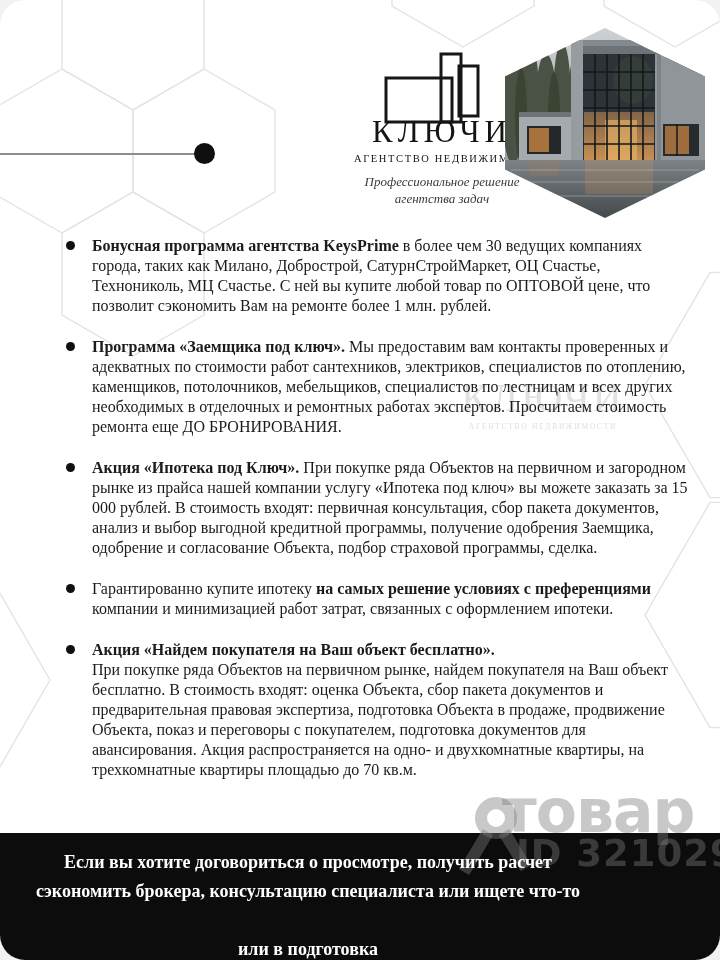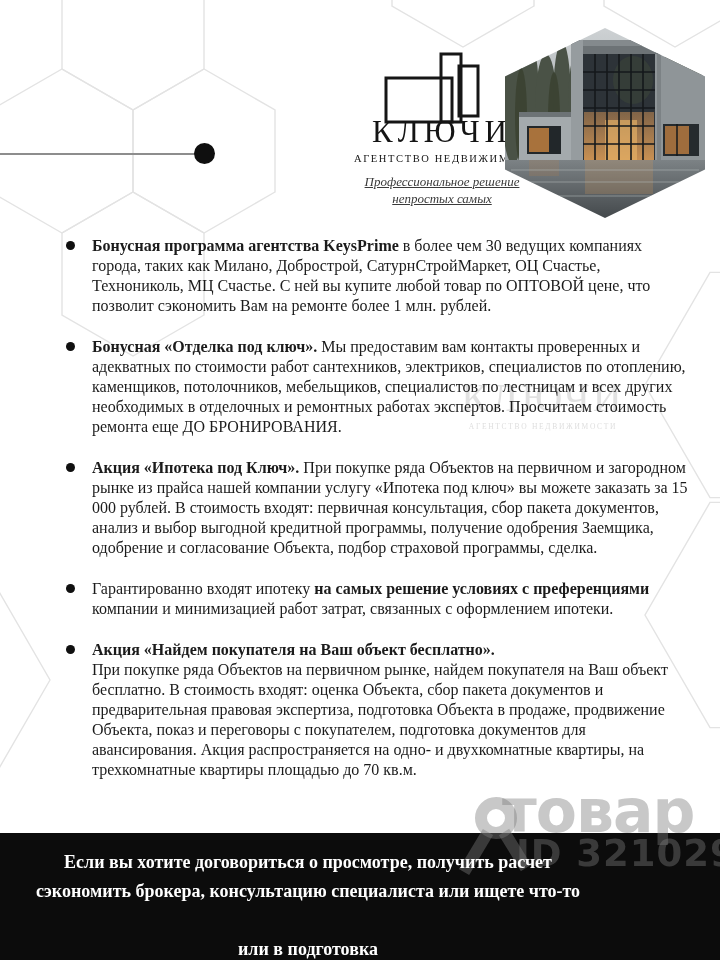--- a/index.html
+++ b/index.html
@@ -1,33 +1,33 @@
 <!DOCTYPE html>
 <html><head>
 <meta charset="utf-8">
 <style>
   html,body { margin:0; padding:0; background:#f2f2f2; }
   .page {
     position:relative; width:720px; height:960px; margin:0 auto;
     background:#ffffff; overflow:hidden;
-    font-family:"Liberation Serif", serif; color:#1b1b1b;
+    font-family:"Liberation Serif", serif; color:#1b1b1b;border-radius:25px;
   }
   
   .hex-bg { position:absolute; left:0; top:0; width:720px; height:960px; z-index:0; }
 
   
   .accent-line { position:absolute; left:0; top:153px; width:198px; height:2px; background:#8d8d8d; z-index:2; }
   .accent-dot  { position:absolute; left:194px; top:-10px; width:21px; height:21px; border-radius:50%; background:#0f0f0f; }
 
   
   .logo-block { position:absolute; left:354px; top:52px; width:176px; text-align:center; z-index:3; color:#141414; }
   .logo-mark  { display:block; margin:0 auto; }
   .logo-title { font-size:31px; letter-spacing:5px; line-height:1; margin-top:-8px; }
   .logo-subtitle { font-size:10.5px; letter-spacing:1.6px; margin-top:6px; white-space:nowrap; }
-  .logo-tagline { font-style:italic; font-size:13px; color:#3a3a3a; margin-top:10px; line-height:1.3;text-decoration:underline; }
+  .logo-tagline { font-style:italic; font-size:13px; color:#3a3a3a; margin-top:10px; line-height:1.3; }
 
   
   .hex-photo { position:absolute; left:505px; top:28px; width:200px; height:190px; z-index:3;
     clip-path:polygon(50% 0, 100% 25.5%, 100% 74.5%, 50% 100%, 0 74.5%, 0 25.5%); }
 
   
   .offers { position:absolute; left:0; top:224px; width:720px; z-index:2; list-style:none; margin:12px; padding:0; }
   .offer { position:relative; padding:0 42px 0 80px; margin-bottom:21px; font-size:16px; line-height:20px; }
   .offer .marker { position:absolute; left:54px; top:5px; width:9px; height:9px; border-radius:50%; background:#101010; }
   .offer b { font-weight:bold; }
@@ -77,21 +77,21 @@
         <g fill="none" stroke="#161616" stroke-width="3">
           <rect x="3" y="26" width="66" height="44"></rect>
           <rect x="58" y="2" width="20" height="68"></rect>
           <rect x="76" y="14" width="19" height="50"></rect>
         </g>
       </svg>
       <div class="logo-title">КЛЮЧИ</div>
       <div class="logo-subtitle">АГЕНТСТВО НЕДВИЖИМОСТИ</div>
       <div class="logo-tagline">
         <span>Профессиональное решение</span><br>
-        <span>непростых самых</span>
+        <span>агентства задач</span>
       </div>
     </div>
 
     <div class="hex-photo">
       <svg width="200" height="190" viewBox="0 0 200 190">
         <defs>
           <linearGradient id="sky" x1="0" y1="0" x2="0" y2="1">
             <stop offset="0" stop-color="#cdd1d3"></stop>
               <stop offset="1" stop-color="#9ba1a4"></stop>
           </linearGradient>
@@ -164,29 +164,29 @@
     </div>
   </header>
 
   <ul class="offers" id="offers" style="color: rgb(27, 27, 27);">
       <li class="offer">
         <span class="marker"></span>
         <div><b>Бонусная программа агентства KeysPrime</b><span> в более чем 30 ведущих компаниях города, таких как Милано, Добрострой, СатурнСтройМаркет, ОЦ Счастье, Технониколь, МЦ Счастье. С ней вы купите любой товар по ОПТОВОЙ цене, что позволит сэкономить Вам на ремонте более 1 млн. рублей.</span></div>
       </li>
       <li class="offer">
         <span class="marker"></span>
-        <div><b>Бонусная «Отделка под ключ».</b><span> Мы предоставим вам контакты проверенных и адекватных по стоимости работ сантехников, электриков, специалистов по отоплению, каменщиков, потолочников, мебельщиков, специалистов по лестницам и всех других необходимых в отделочных и ремонтных работах экспертов. Просчитаем стоимость ремонта еще ДО БРОНИРОВАНИЯ.</span></div>
+        <div><b>Программа «Заемщика под ключ».</b><span> Мы предоставим вам контакты проверенных и адекватных по стоимости работ сантехников, электриков, специалистов по отоплению, каменщиков, потолочников, мебельщиков, специалистов по лестницам и всех других необходимых в отделочных и ремонтных работах экспертов. Просчитаем стоимость ремонта еще ДО БРОНИРОВАНИЯ.</span></div>
       </li>
       <li class="offer">
         <span class="marker"></span>
         <div><b>Акция «Ипотека под Ключ».</b><span> При покупке ряда Объектов на первичном и загородном рынке из прайса нашей компании услугу «Ипотека под ключ» вы можете заказать за 15 000 рублей. В стоимость входят: первичная консультация, сбор пакета документов, анализ и выбор выгодной кредитной программы, получение одобрения Заемщика, одобрение и согласование Объекта, подбор страховой программы, сделка.</span></div>
       </li>
       <li class="offer">
         <span class="marker"></span>
-        <div><span>Гарантированно входят ипотеку </span><b>на самых решение условиях с преференциями</b><span> компании и минимизацией работ затрат, связанных с оформлением ипотеки.</span></div>
+        <div><span>Гарантированно купите ипотеку </span><b>на самых решение условиях с преференциями</b><span> компании и минимизацией работ затрат, связанных с оформлением ипотеки.</span></div>
       </li>
       <li class="offer">
         <span class="marker"></span>
         <div><b>Акция «Найдем покупателя на Ваш объект бесплатно».</b><br><span>При покупке ряда Объектов на первичном рынке, найдем покупателя на Ваш объект бесплатно. В стоимость входят: оценка Объекта, сбор пакета документов и предварительная правовая экспертиза, подготовка Объекта в продаже, продвижение Объекта, показ и переговоры с покупателем, подготовка документов для авансирования. Акция распространяется на одно- и двухкомнатные квартиры, на трехкомнатные квартиры площадью до 70 кв.м.</span></div>
       </li>
     </ul>
 
   <div class="keys-watermark">
     <div class="kw-title">КЛЮЧИ</div>
     <div class="kw-sub">АГЕНТСТВО НЕДВИЖИМОСТИ</div>

